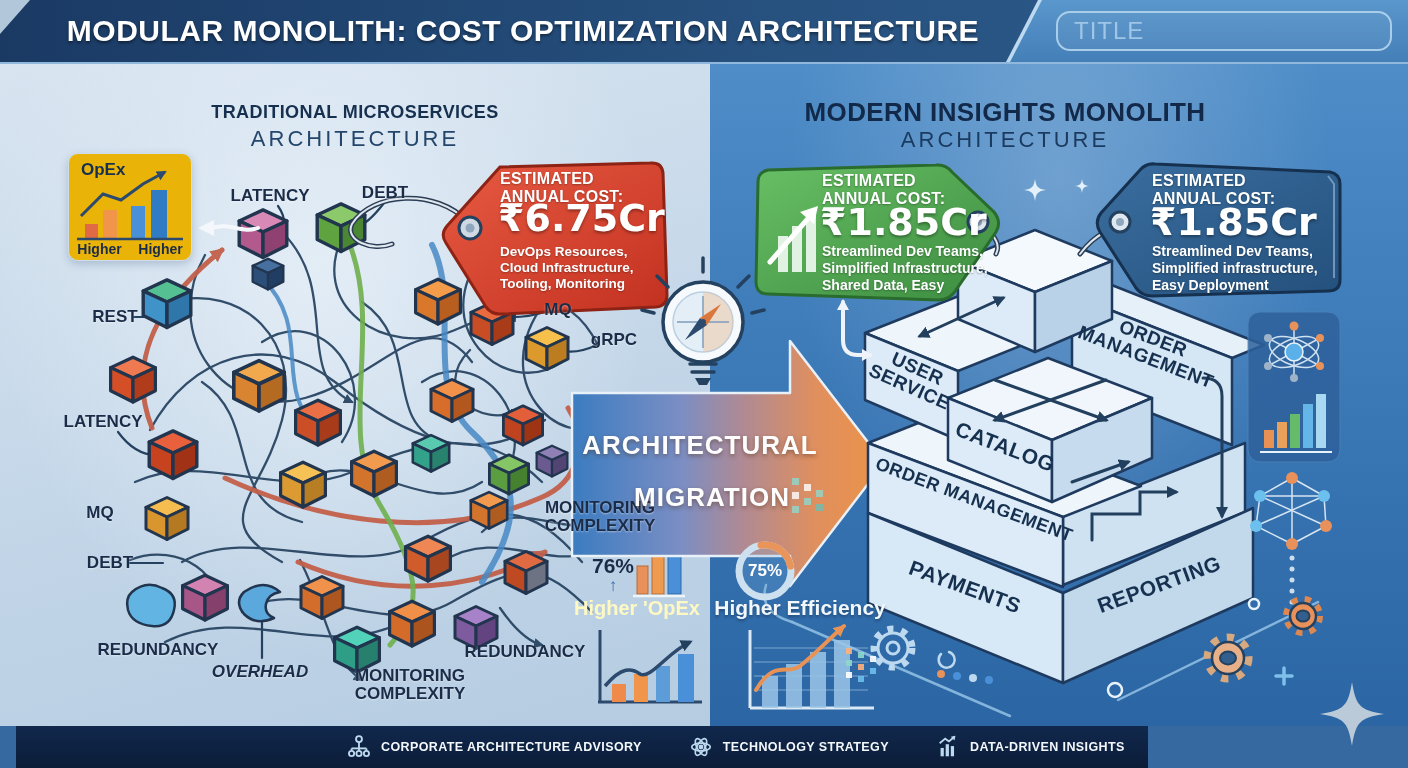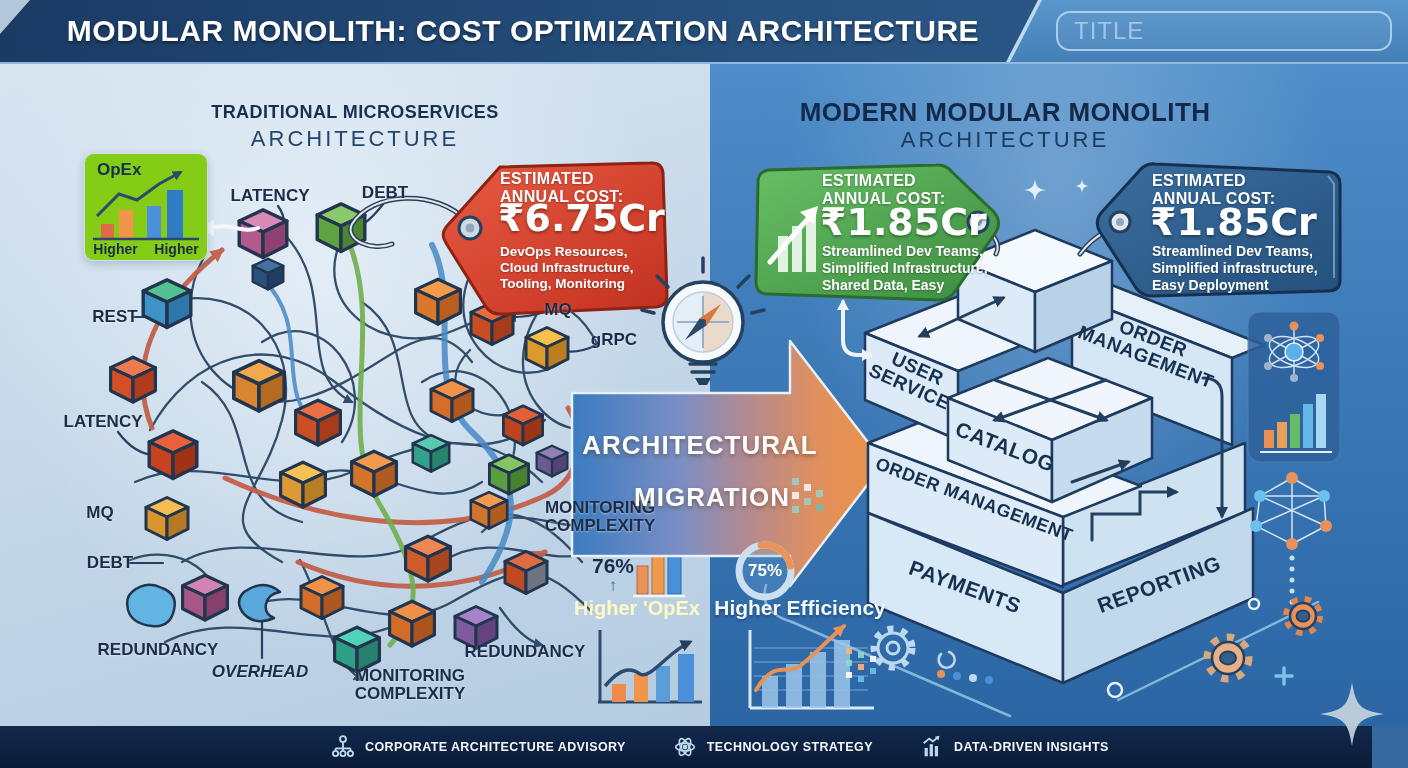--- a/index.html
+++ b/index.html
@@ -20,21 +20,21 @@
     background:#bcd9ef;clip-path:polygon(38px 0,100% 0,100% 100%,6px 100%);}
   .header-right{position:absolute;left:1000px;top:0;width:408px;height:62px;
     background:linear-gradient(180deg,#5a97cc,#447fb8);clip-path:polygon(42px 0,100% 0,100% 100%,10px 100%);}
   .header-title{position:absolute;left:28px;top:14px;width:990px;text-align:center;font-size:30px;
     font-weight:bold;color:#fff;letter-spacing:.5px;text-shadow:0 2px 3px rgba(0,0,0,.45);white-space:nowrap;}
   .title-input{position:absolute;left:1056px;top:11px;width:300px;height:36px;background:rgba(255,255,255,.05);
     border:2px solid #aacde9;border-radius:14px;color:#cfe4f4;font-size:24px;padding:0 16px;
     letter-spacing:1px;outline:none;font-family:"Liberation Sans",sans-serif;}
   .title-input::placeholder{color:#9fc6e6;}
   
-  .footer{position:absolute;left:0;top:726px;width:1372px;height:42px;
+  .footer{position:absolute;left:16px;top:726px;width:1132px;height:42px;
     background:linear-gradient(180deg,#11284d,#0b1c38);z-index:30;}
   .footer-items{position:absolute;left:330px;top:0;height:42px;display:flex;gap:46px;align-items:center;}
   .fitem{display:flex;align-items:center;gap:9px;color:#f4f8fc;font-size:12.5px;font-weight:bold;
     letter-spacing:.4px;white-space:nowrap;}
   
   .abs{position:absolute;}
   .h1L{left:355px;top:112px;transform:translate(-50%,-50%);font-size:18px;font-weight:bold;color:#16304f;
     white-space:nowrap;letter-spacing:.4px;}
   .h2L{left:355px;top:139px;transform:translate(-50%,-50%);font-size:22px;font-weight:500;color:#24466b;
     white-space:nowrap;letter-spacing:3px;}
@@ -46,21 +46,21 @@
     text-align:center;white-space:nowrap;text-shadow:0 1px 2px rgba(255,255,255,.45);line-height:1.08;}
   .lbl.wrap2{white-space:normal;width:132px;}
   .mod{position:absolute;transform-origin:center;font-weight:bold;color:#16304f;text-align:center;
     letter-spacing:.5px;line-height:1.05;}
   .tag-txt{position:absolute;color:#fff;}
   .tag-head{font-size:16px;font-weight:bold;line-height:1.12;letter-spacing:.3px;text-shadow:0 1px 2px rgba(0,0,0,.3);}
   .tag-amt{font-size:38px;font-weight:bold;font-family:"DejaVu Sans","Liberation Sans",sans-serif;
     text-shadow:0 2px 3px rgba(0,0,0,.35);white-space:nowrap;}
   .tag-det{font-size:13.5px;font-weight:bold;line-height:1.2;text-shadow:0 1px 2px rgba(0,0,0,.3);}
   
-  .opex-card{position:absolute;left:84px;top:153px;width:122px;height:106px;background:#84cc16;
+  .opex-card{position:absolute;left:68px;top:153px;width:122px;height:106px;background:#eab308;
     border:1.5px solid #cfdeea;border-radius:10px;box-shadow:0 3px 8px rgba(40,70,110,.25);}
   .opex-title{position:absolute;left:12px;top:6px;font-size:17px;font-weight:bold;color:#16304f;}
   .opex-labels{position:absolute;left:0px;bottom:3px;width:122px;display:flex;justify-content:space-around;
     font-size:14px;font-weight:bold;color:#1b2c48;}
   
   .stat76{left:613px;top:566px;transform:translate(-50%,-50%);font-size:21px;font-weight:bold;color:#1b2c48;}
   .stat76-arrow{left:613px;top:586px;transform:translate(-50%,-50%);font-size:17px;font-weight:bold;color:#3a6ea8;}
   .stat76-cap{left:637px;top:608px;transform:translate(-50%,-50%);font-size:20px;font-weight:bold;color:#fef9c3;white-space:nowrap;}
   .eff-pct{left:765px;top:571px;transform:translate(-50%,-50%);font-size:17px;font-weight:bold;color:#fff;}
   .eff-cap{left:800px;top:608px;transform:translate(-50%,-50%);font-size:21px;font-weight:bold;color:#f2f7fc;
@@ -466,21 +466,21 @@
     </g>
 
     <g fill="#e4f0fa">
       <path transform="translate(1035,190) scale(11)" d="M0,-1 C.12,-.25 .25,-.12 1,0 C.25,.12 .12,.25 0,1 C-.12,.25 -.25,.12 -1,0 C-.25,-.12 -.12,-.25 0,-1 Z"></path>
       <path transform="translate(1082,186) scale(7)" d="M0,-1 C.12,-.25 .25,-.12 1,0 C.25,.12 .12,.25 0,1 C-.12,.25 -.25,.12 -1,0 C-.25,-.12 -.12,-.25 0,-1 Z"></path>
     </g>
   </svg>
 
   <div class="abs h1L">TRADITIONAL MICROSERVICES</div>
   <div class="abs h2L">ARCHITECTURE</div>
-  <div class="abs h1R">MODERN MODULAR MONOLITH</div>
+  <div class="abs h1R">MODERN INSIGHTS MONOLITH</div>
   <div class="abs h2R">ARCHITECTURE</div>
 
   <div class="opex-card">
     <div class="opex-title">OpEx</div>
     <svg width="122" height="106" style="position:absolute;left:0;top:0;">
       <defs>
         <marker id="mC" orient="auto" markerUnits="userSpaceOnUse" markerWidth="12" markerHeight="12" refX="8" refY="5">
           <path d="M0,0L10,5L0,10Z" fill="#2c4a6e"></path>
           </marker>
       </defs>

